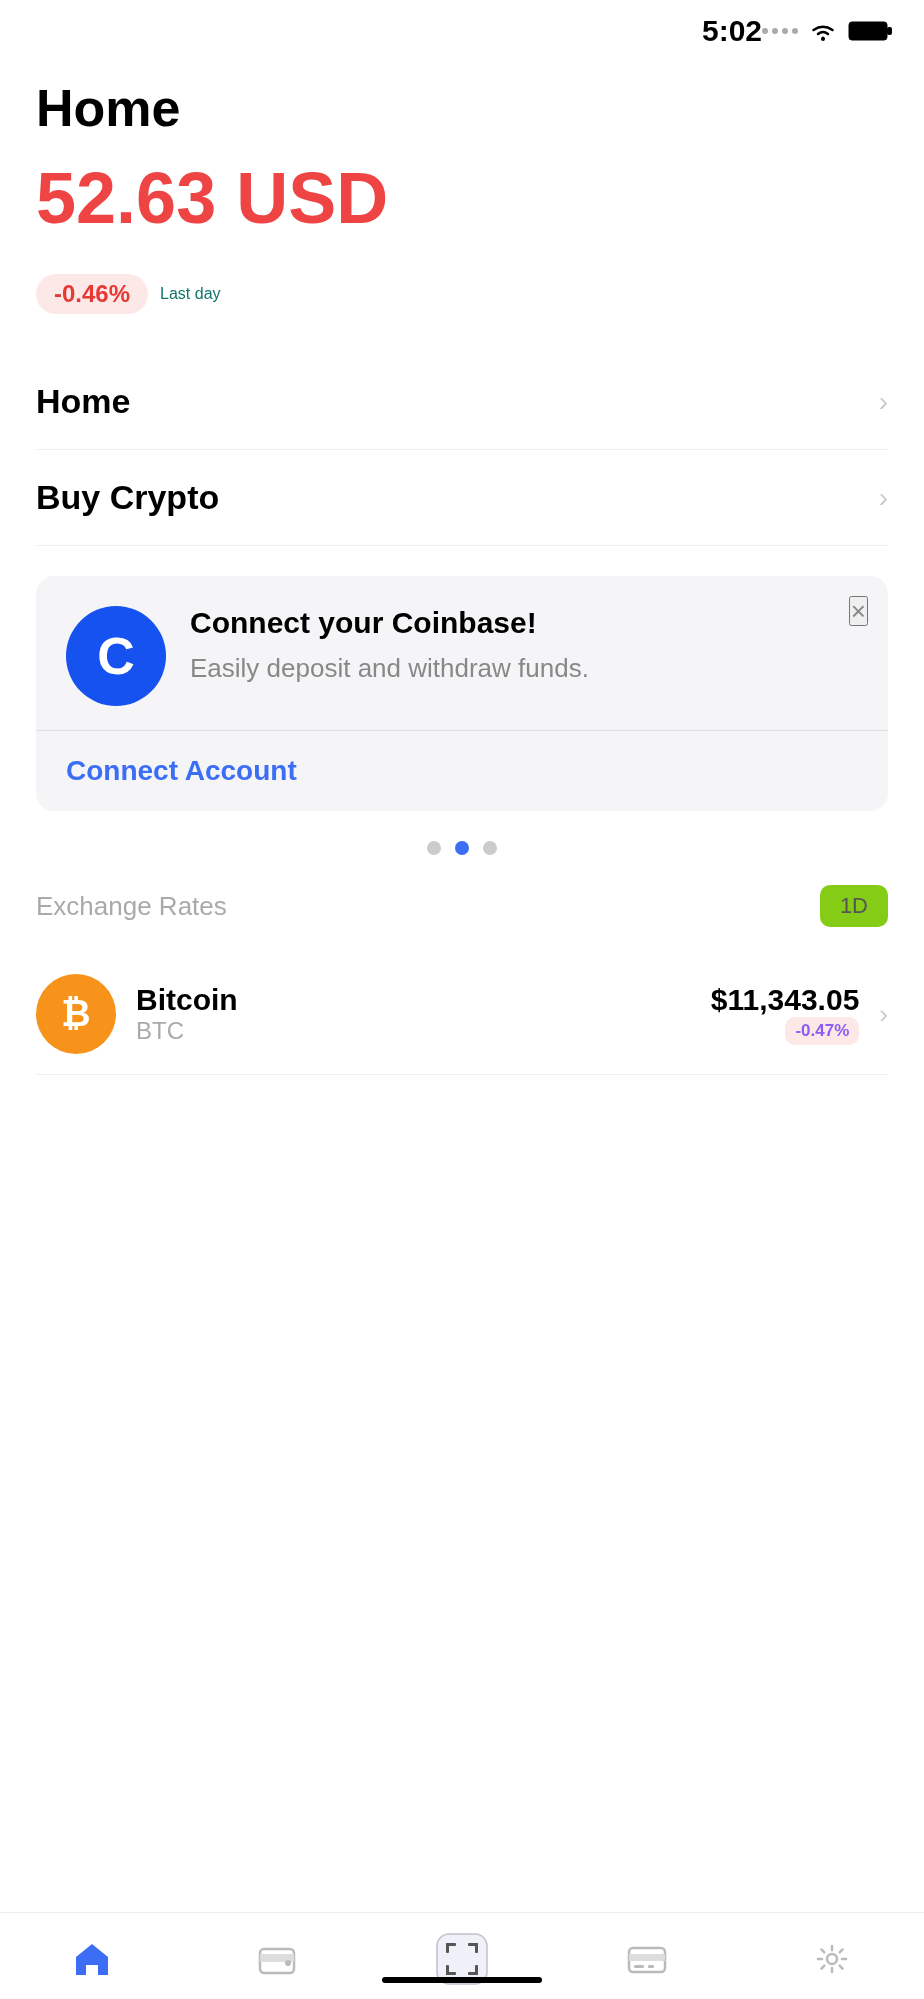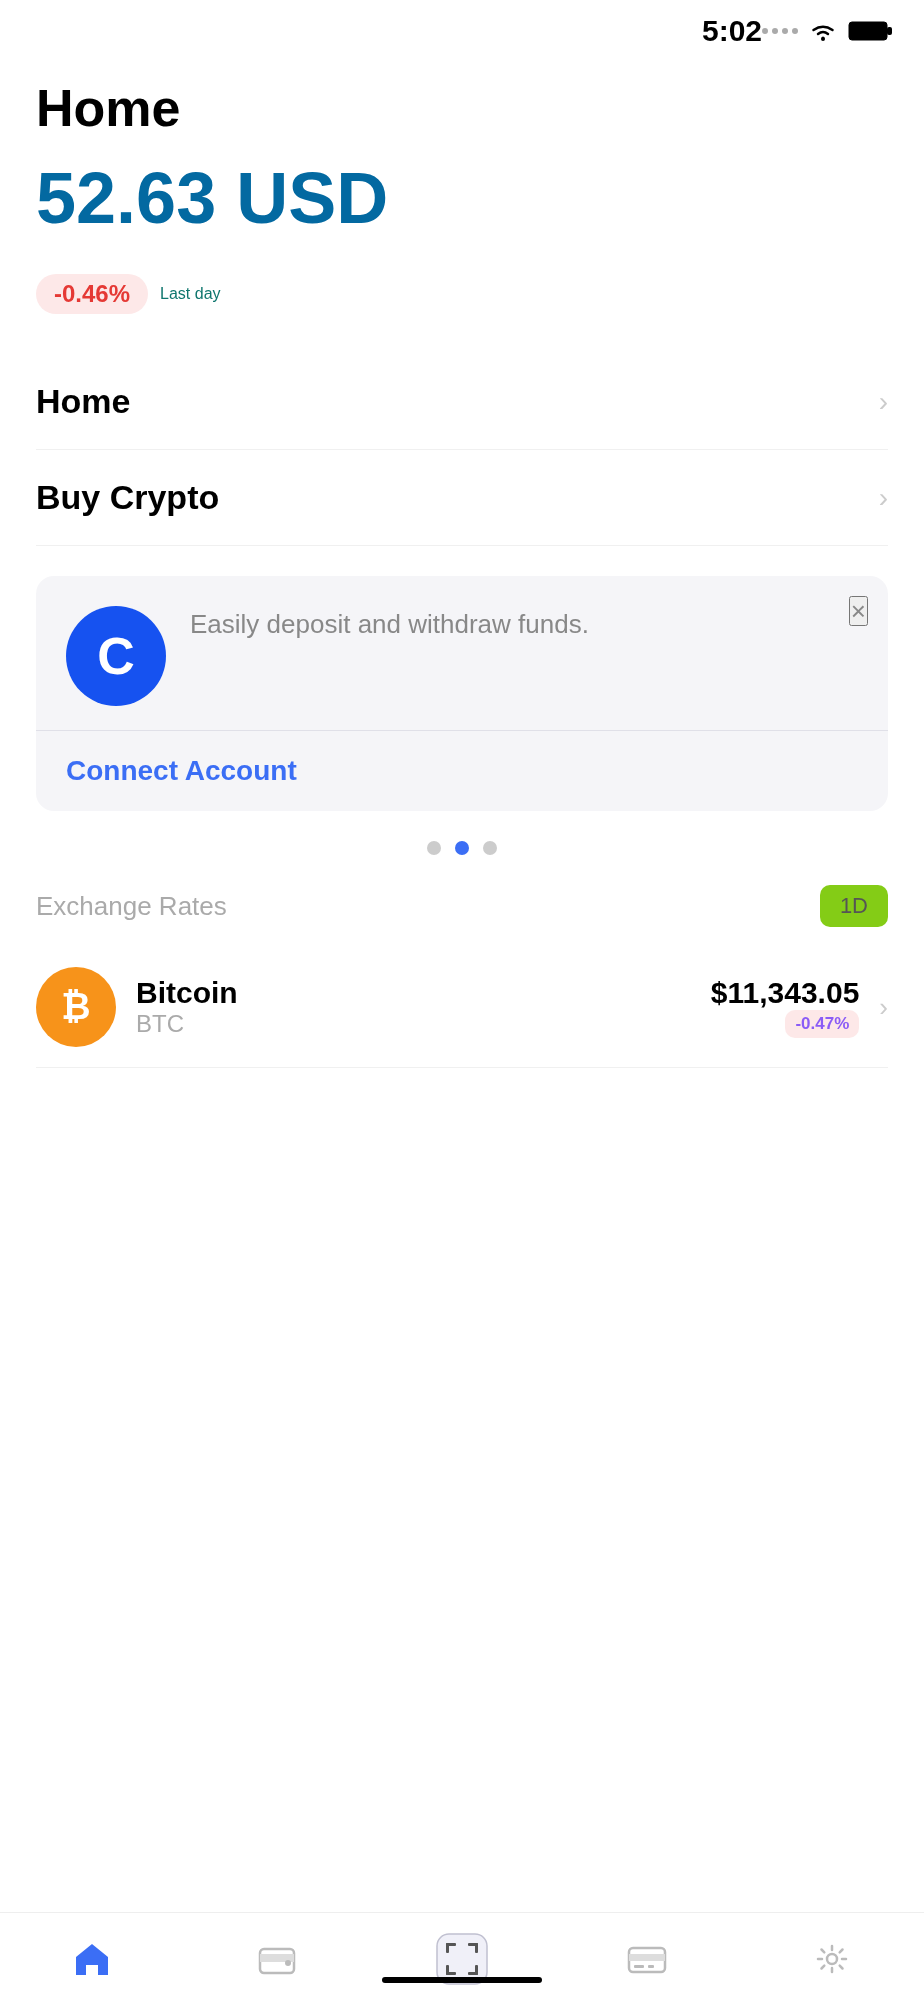--- a/index.html
+++ b/index.html
@@ -60,21 +60,21 @@
 
     .section-label {
       font-size: 26px;
       color: #aaa;
       margin-bottom: 12px;
     }
 
     .total-value {
       font-size: 72px;
       font-weight: 800;
-      color: #0369a1;
+      color: #ef4444;
       line-height: 1;
       margin-bottom: 18px;
     }
 
     .value-change-row {
       display: flex;
       align-items: center;
       gap: 12px;
       margin-bottom: 40px;
       margin-top: 40px;
@@ -215,21 +215,21 @@
 
     .dot.active {
       background: #3b6ef5;
     }
 
     
     .exchange-rates-header {
       display: flex;
       justify-content: space-between;
       align-items: center;
-      margin-bottom: 20px;
+      margin-bottom: 27px;
       gap: 37px;
     }
 
     .exchange-rates-label {
       font-size: 26px;
       color: #aaa;
     }
 
     .time-filter {
       background: #84cc16;
@@ -399,20 +399,21 @@
   </div>
 
   <div class="card-section">
     <div class="coinbase-card">
       <button class="card-close-btn">×</button>
       <div class="card-body">
         <div class="coinbase-logo">
           <span class="coinbase-logo-text">C</span>
         </div>
         <div class="card-text-block">
+          <div class="card-title">Connect your Coinbase!</div>
           <div class="card-description">Easily deposit and withdraw funds.</div>
         </div>
       </div>
       <div class="card-divider"></div>
       <a class="connect-account-link" href="#">Connect Account</a>
     </div>
   </div>
 
   <div class="dots-indicator">
     <div class="dot"></div>

